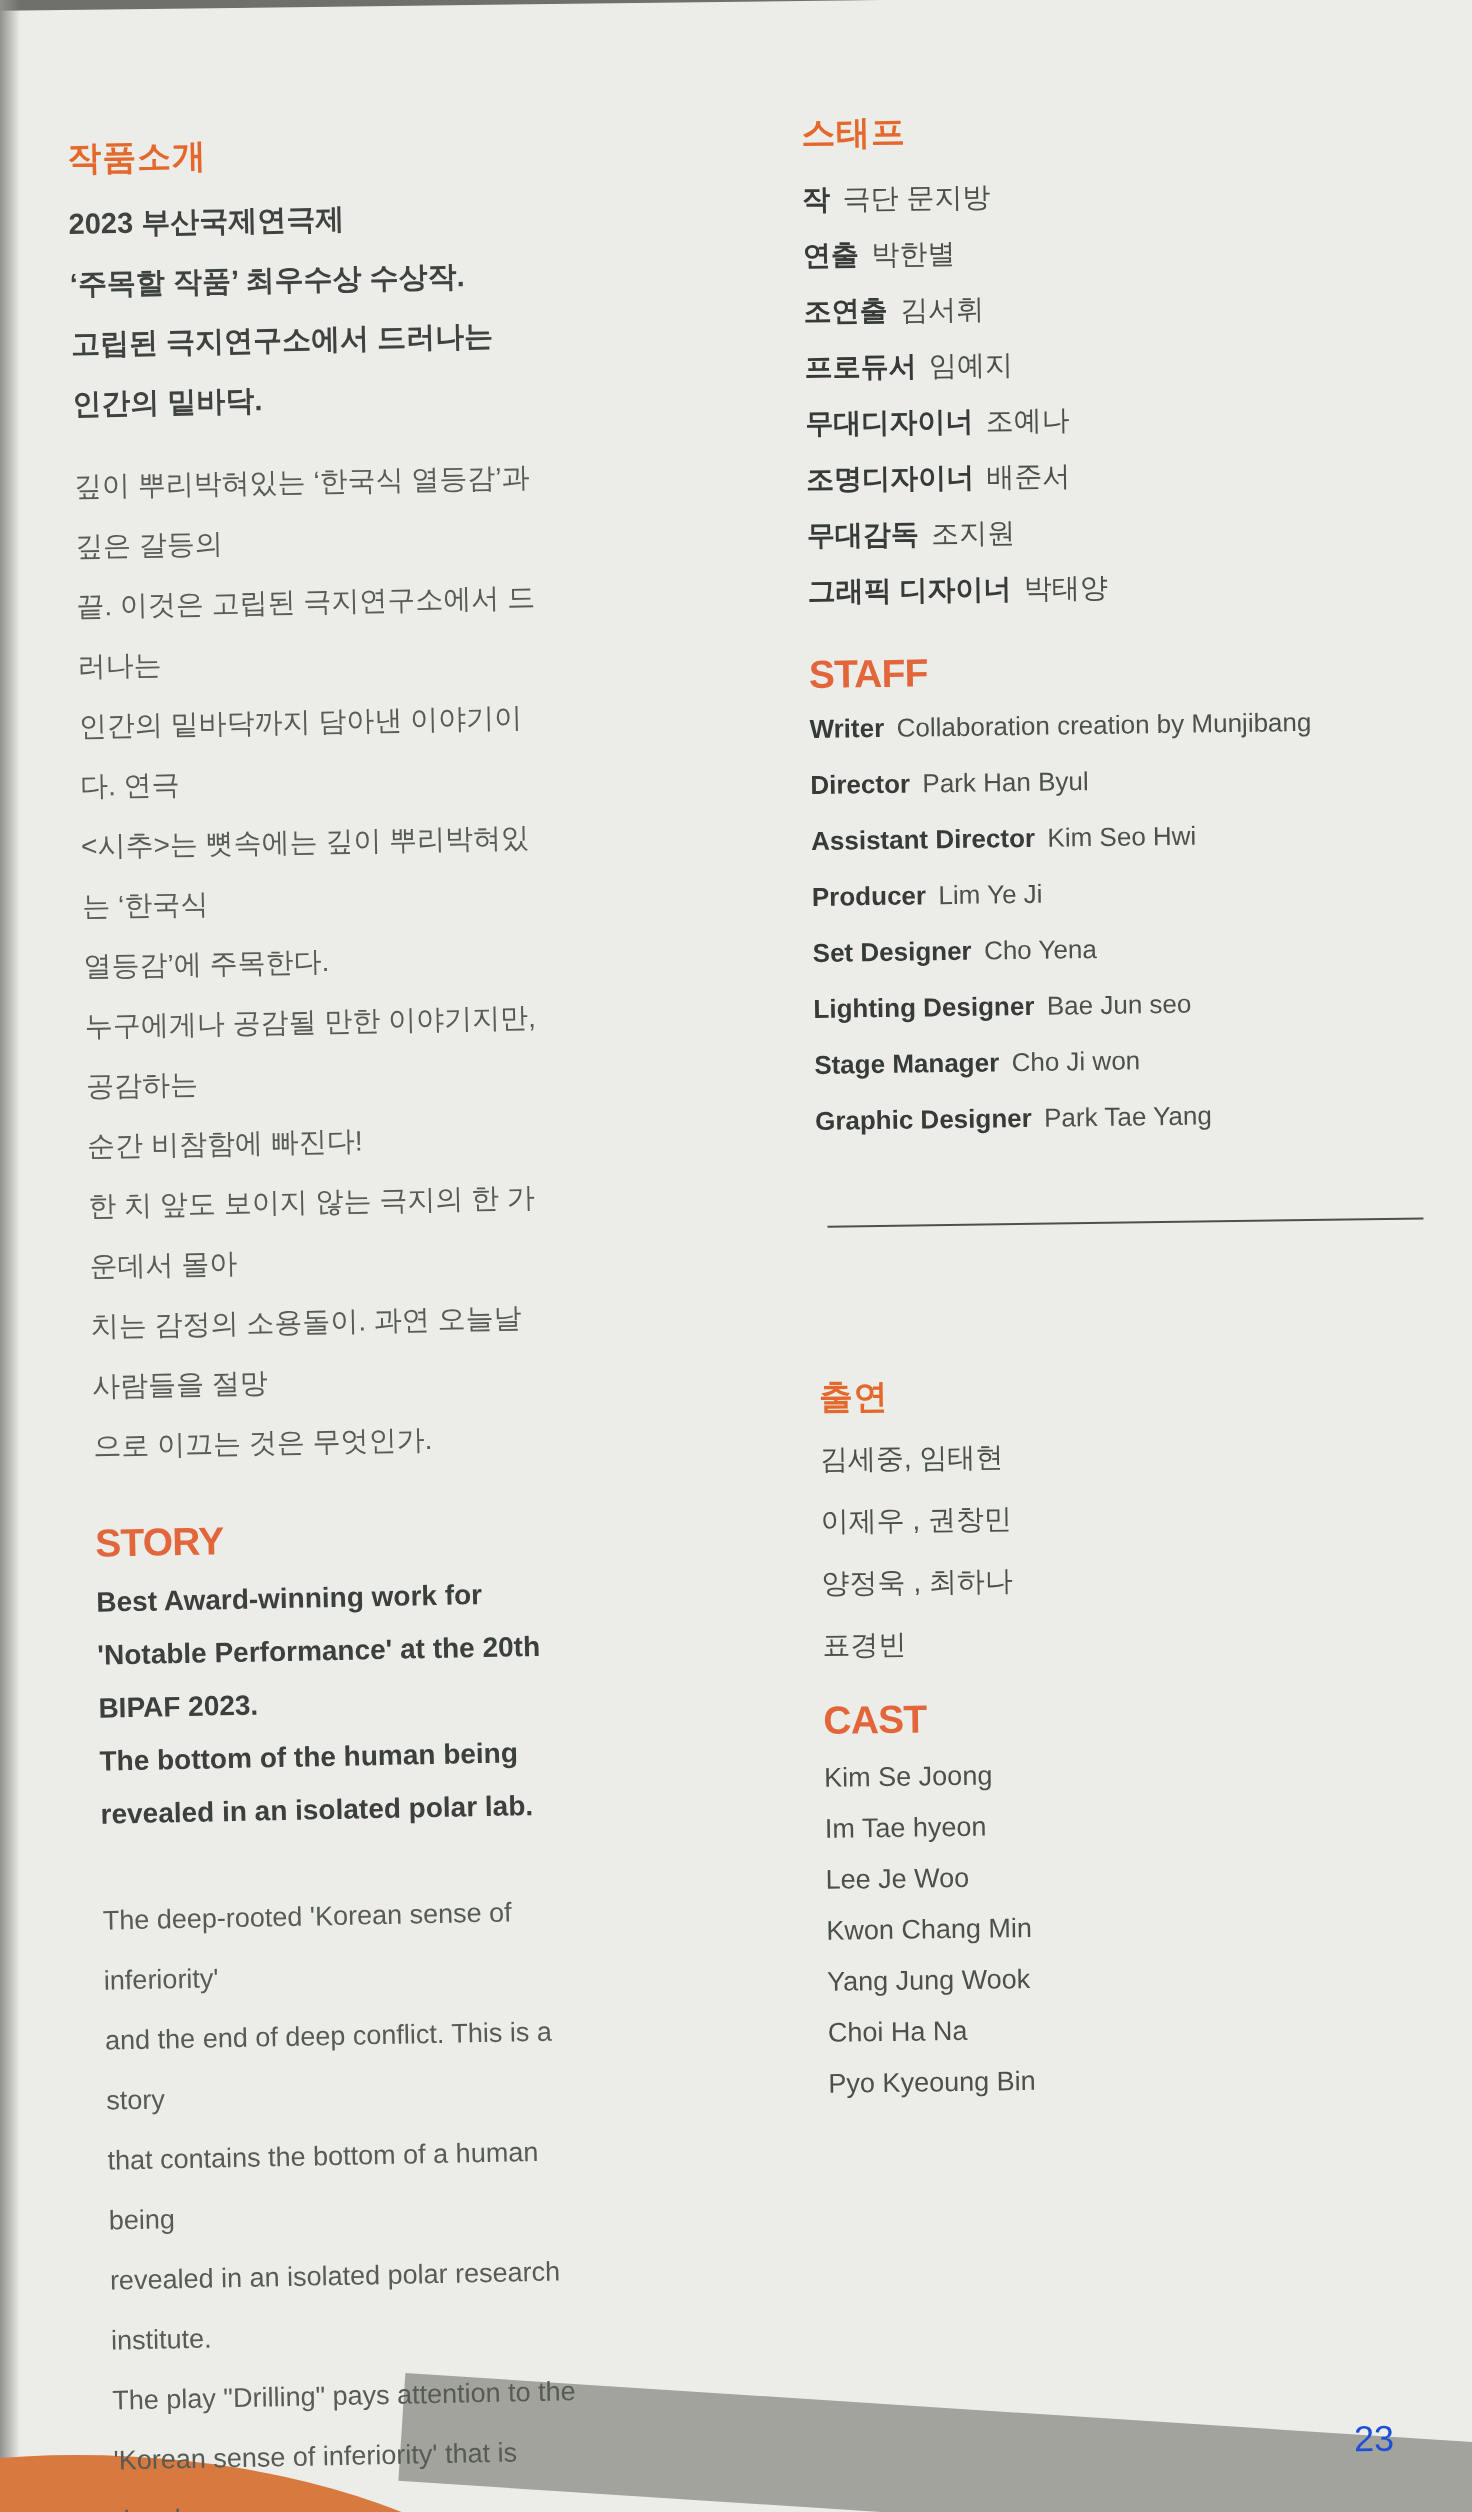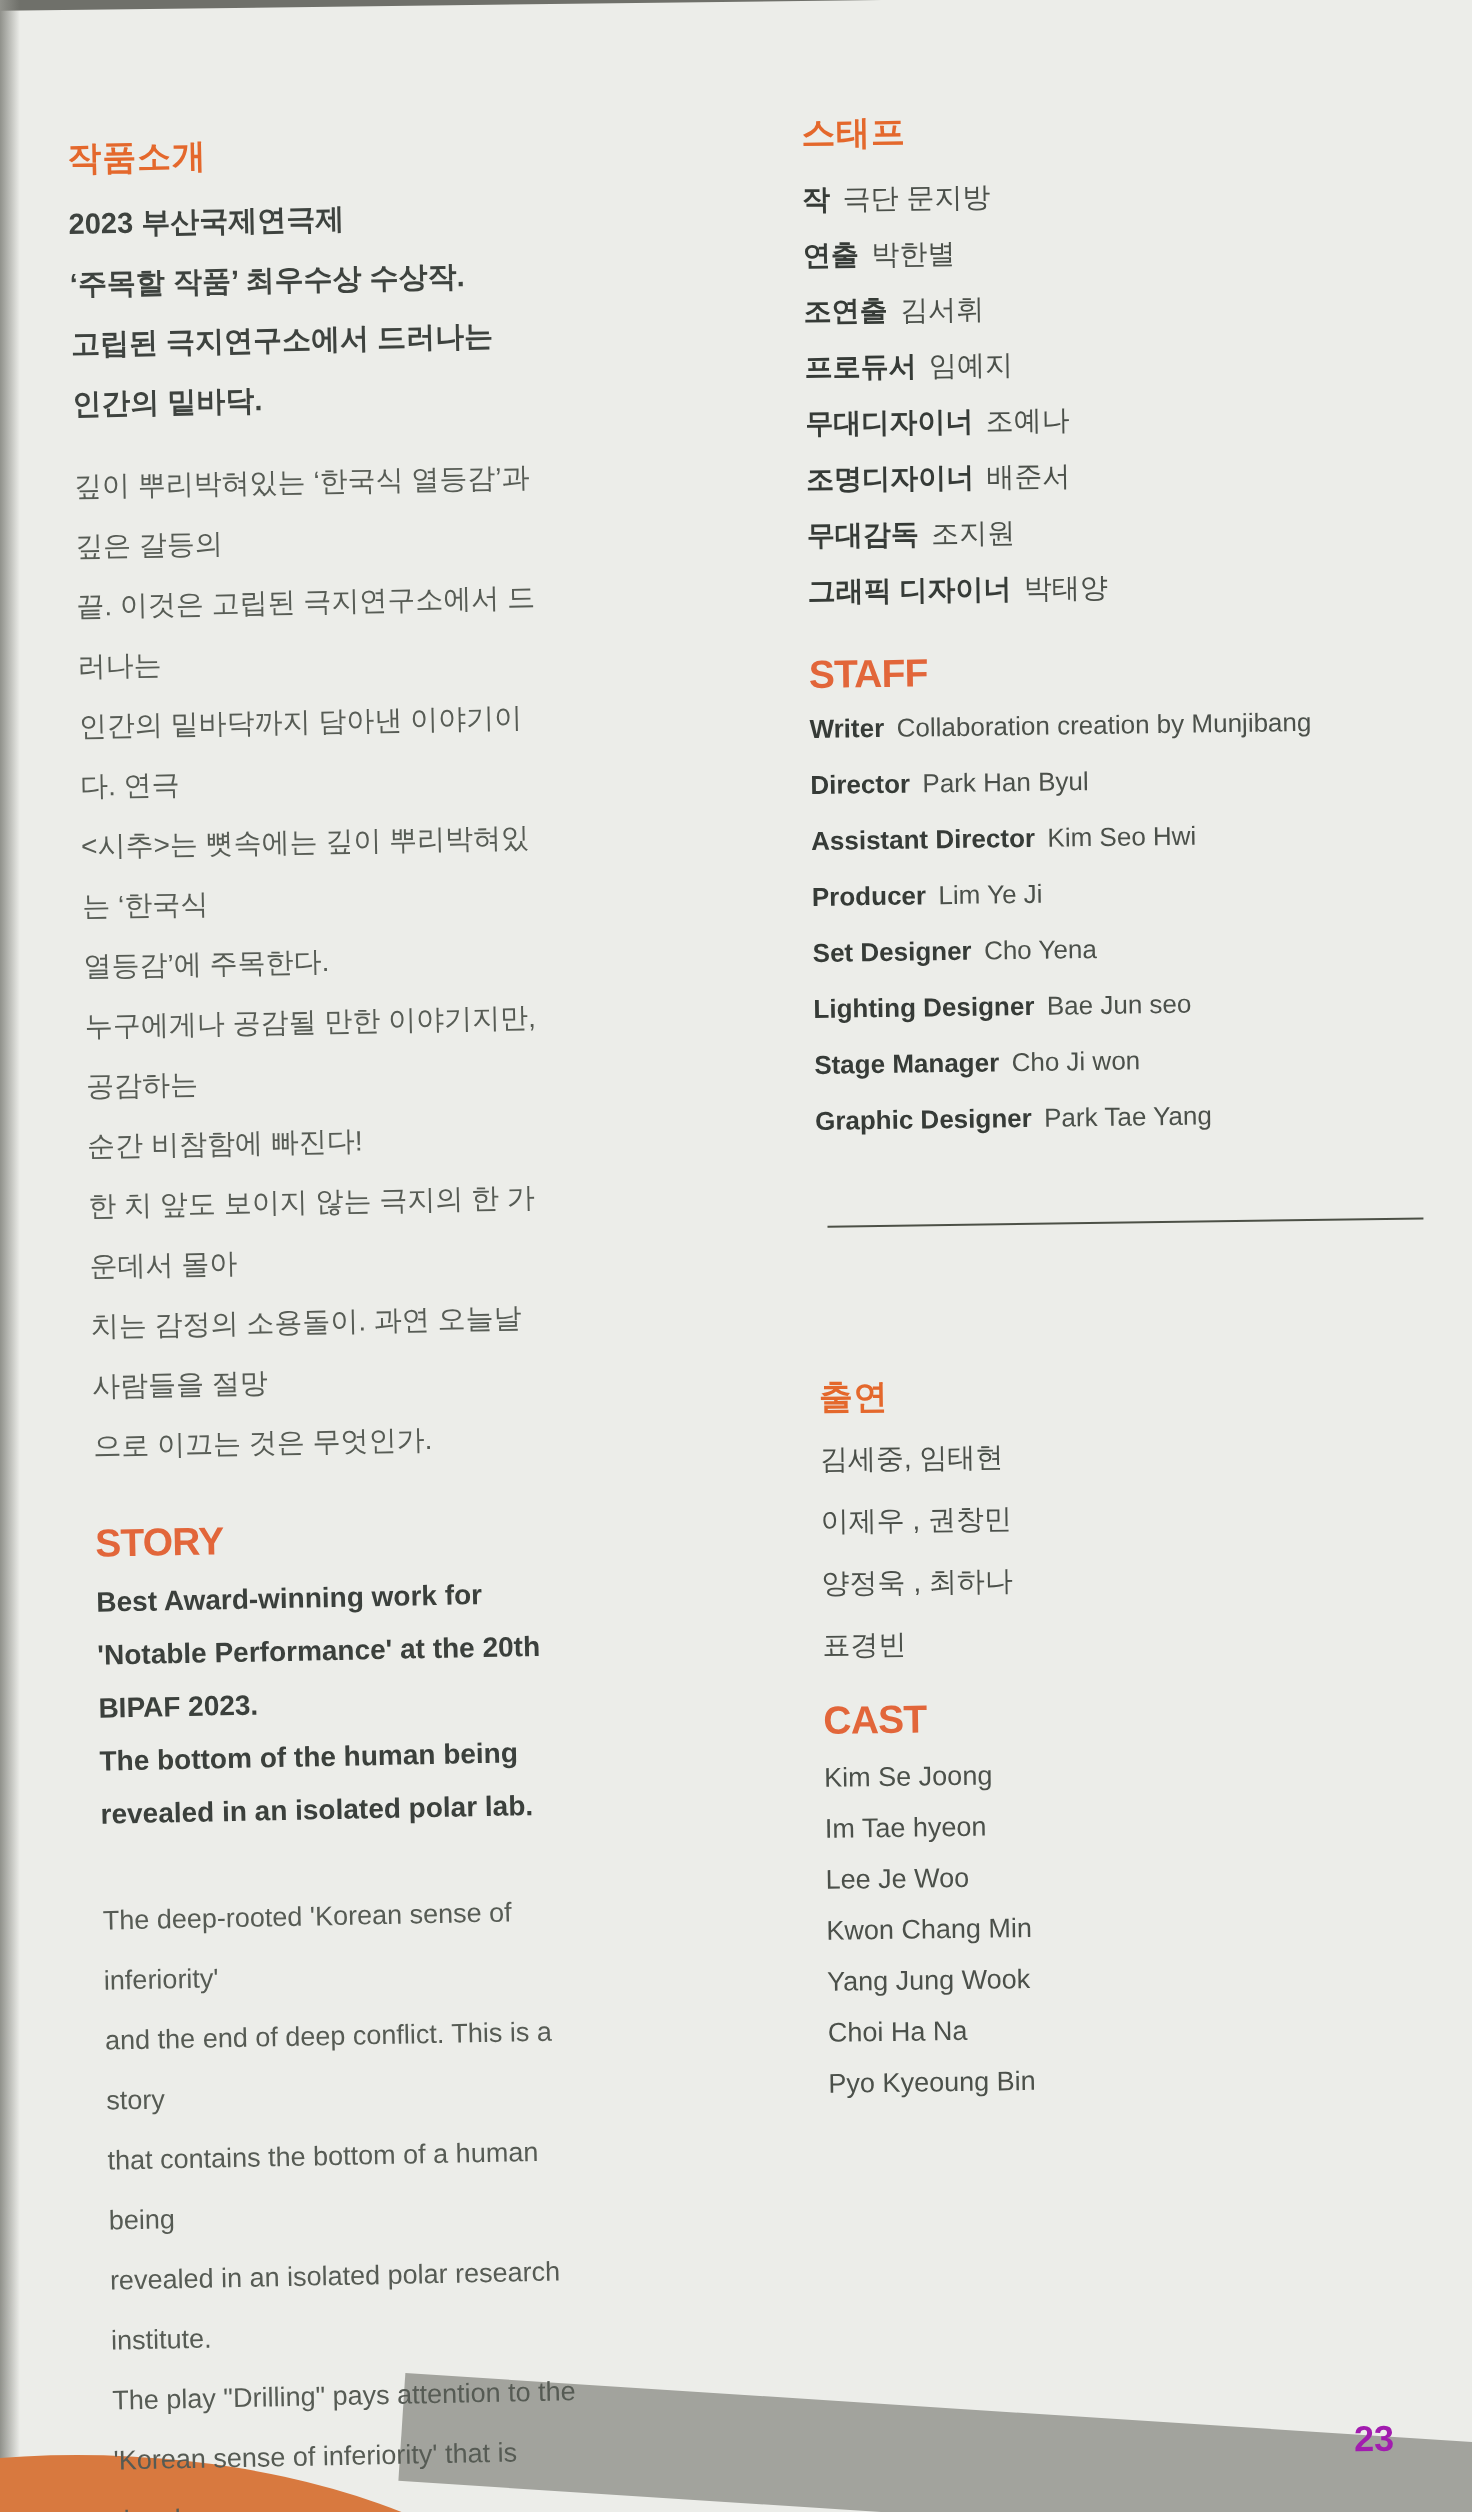--- a/index.html
+++ b/index.html
@@ -36,22 +36,22 @@
   .staff-list li{line-height:56px;font-size:28px;color:#4b504a;}
   .staff-list .role{font-weight:700;color:#363b37;margin-right:12.4px;}
   .staff-list.en{margin-top:4.6px;}
   .staff-list.en li{font-size:26px;}
   .staff-head-en{margin-top:34px;}
   .divider{margin:77px 0 0 11px;width:596px;border:0;border-top:2.3px solid #4c5046;height:0;}
   .cast-head-kr{margin-top:152px;}
   .cast-kr{margin-top:15.5px;font-size:28px;line-height:62px;color:#4b504a;}
   .cast-head-en{margin-top:23px;}
   .cast-en{margin-top:11px;font-size:27px;line-height:51px;color:#4b504a;}
-  .page-number{position:absolute;left:1354px;top:2418px;font-size:36px;font-weight:700;
-    color:#a21caf;transform:rotate(-1deg);}
+  .page-number{position:absolute;left:1354px;top:2418px;font-size:36px;font-weight:400;
+    color:#1d4ed8;transform:rotate(-1deg);}
 </style>
 </head>
 <body>
 
 <div class="canvas">
 
   <div class="edge-top"></div>
   <div class="edge-left"></div>
   <div class="edge-bottom"></div>
   <div class="corner-accent" style="background: rgb(216, 121, 63);"></div>

